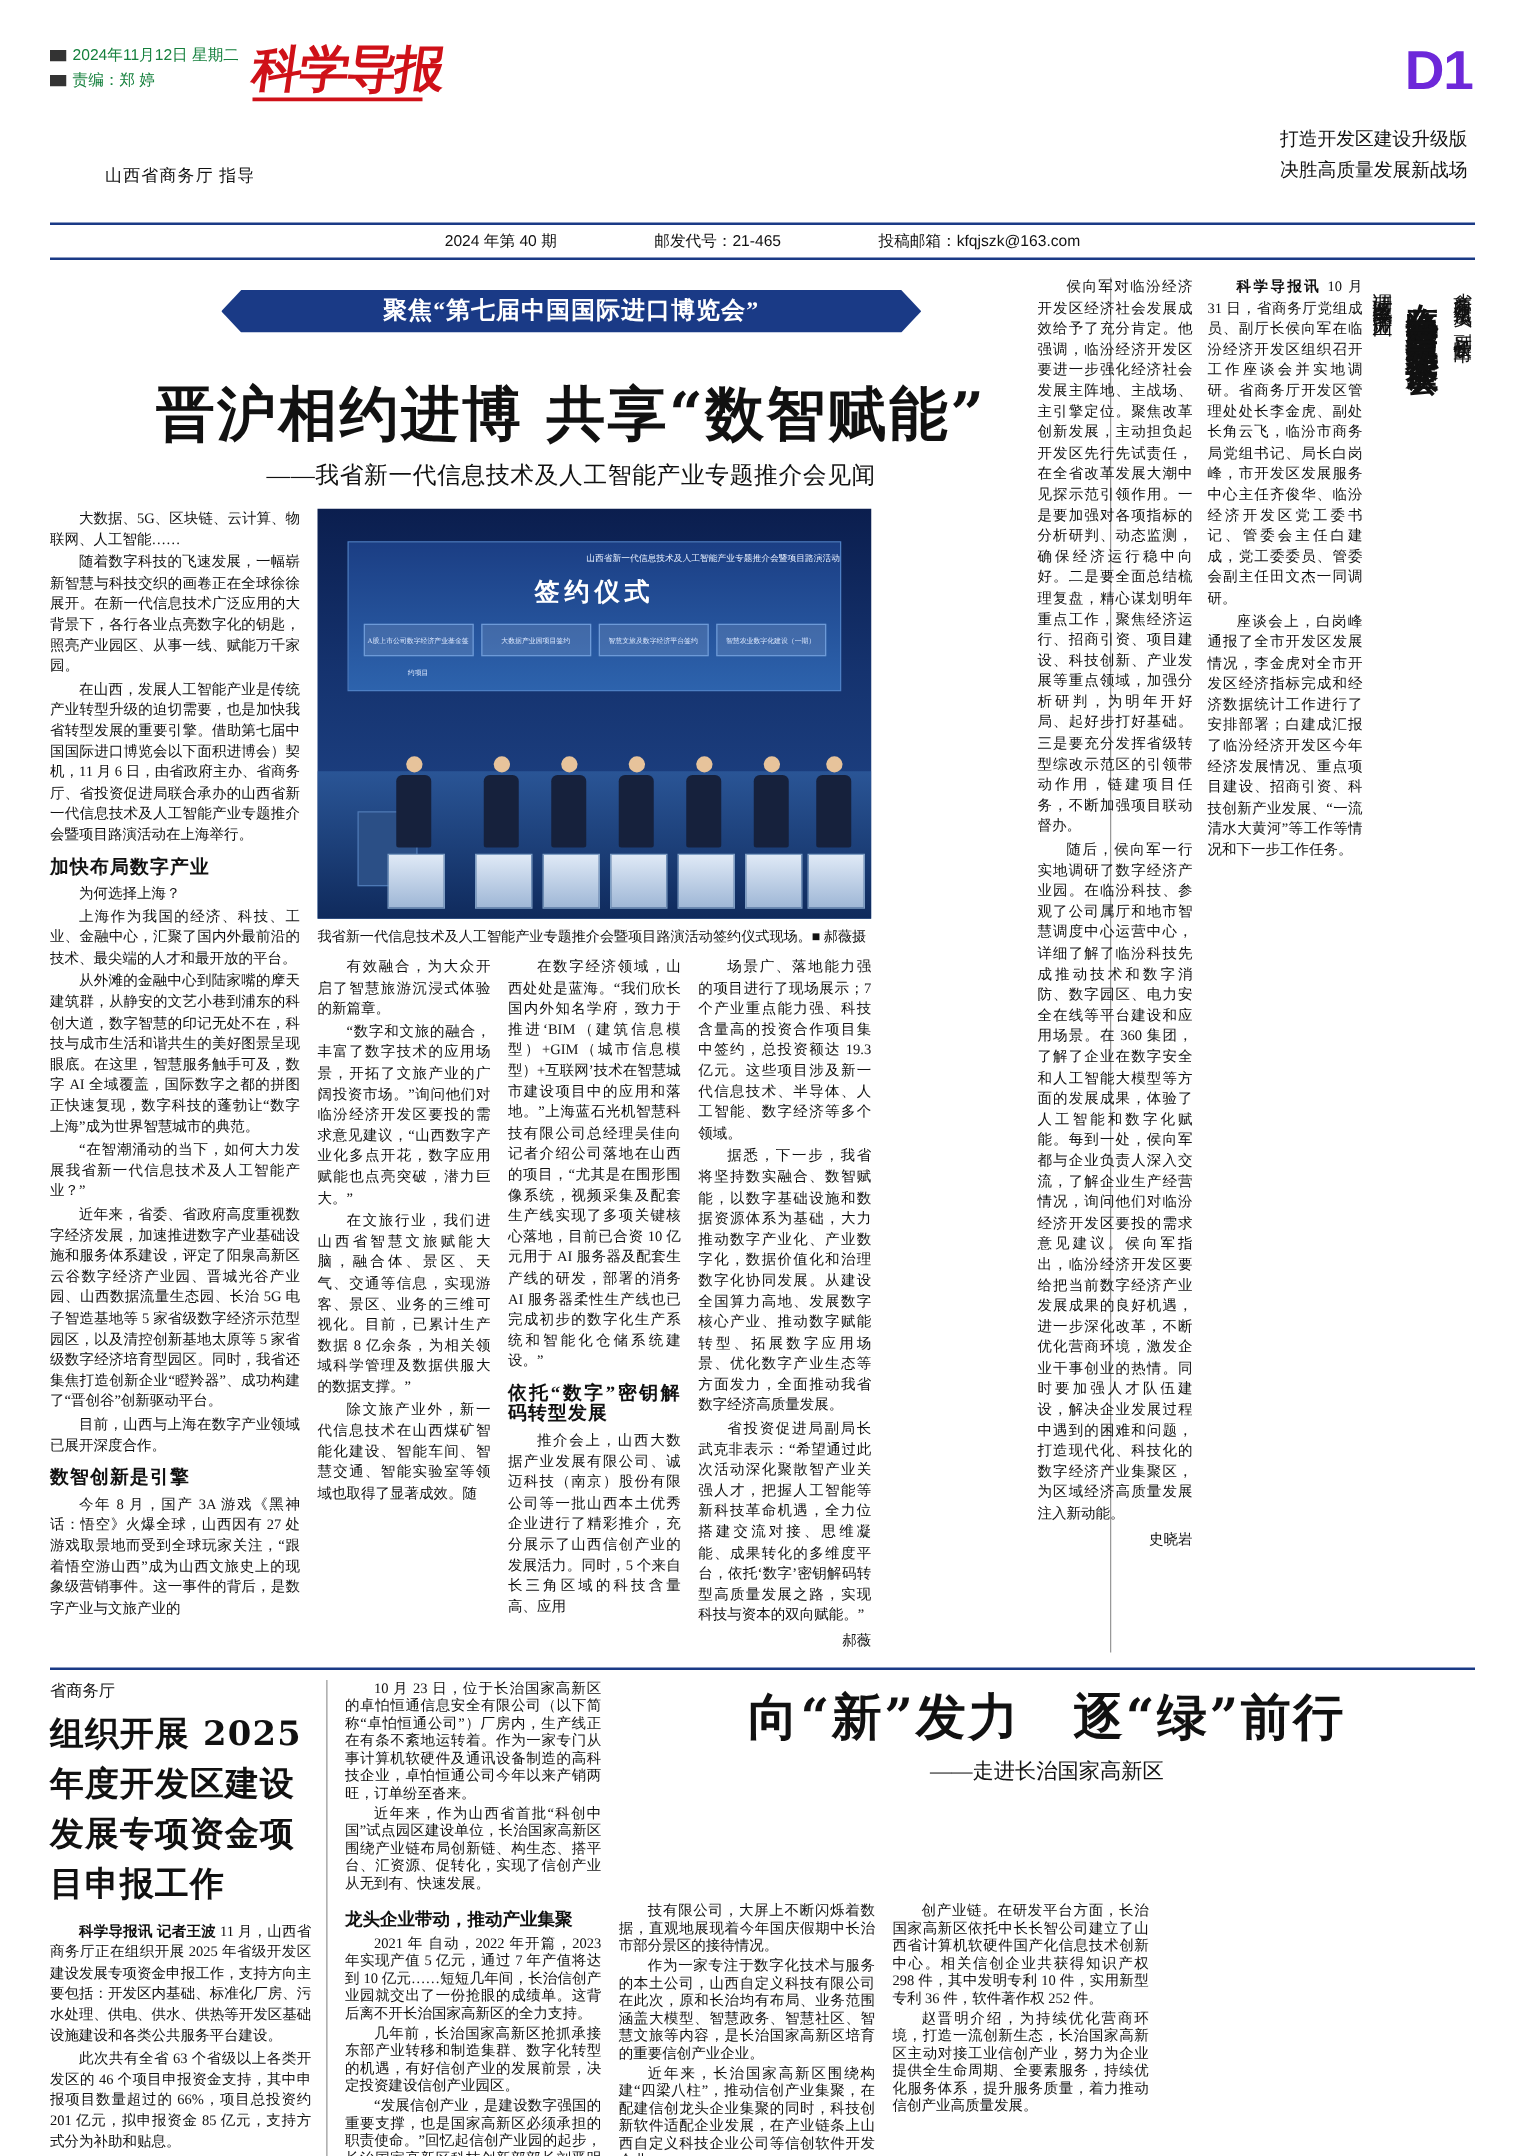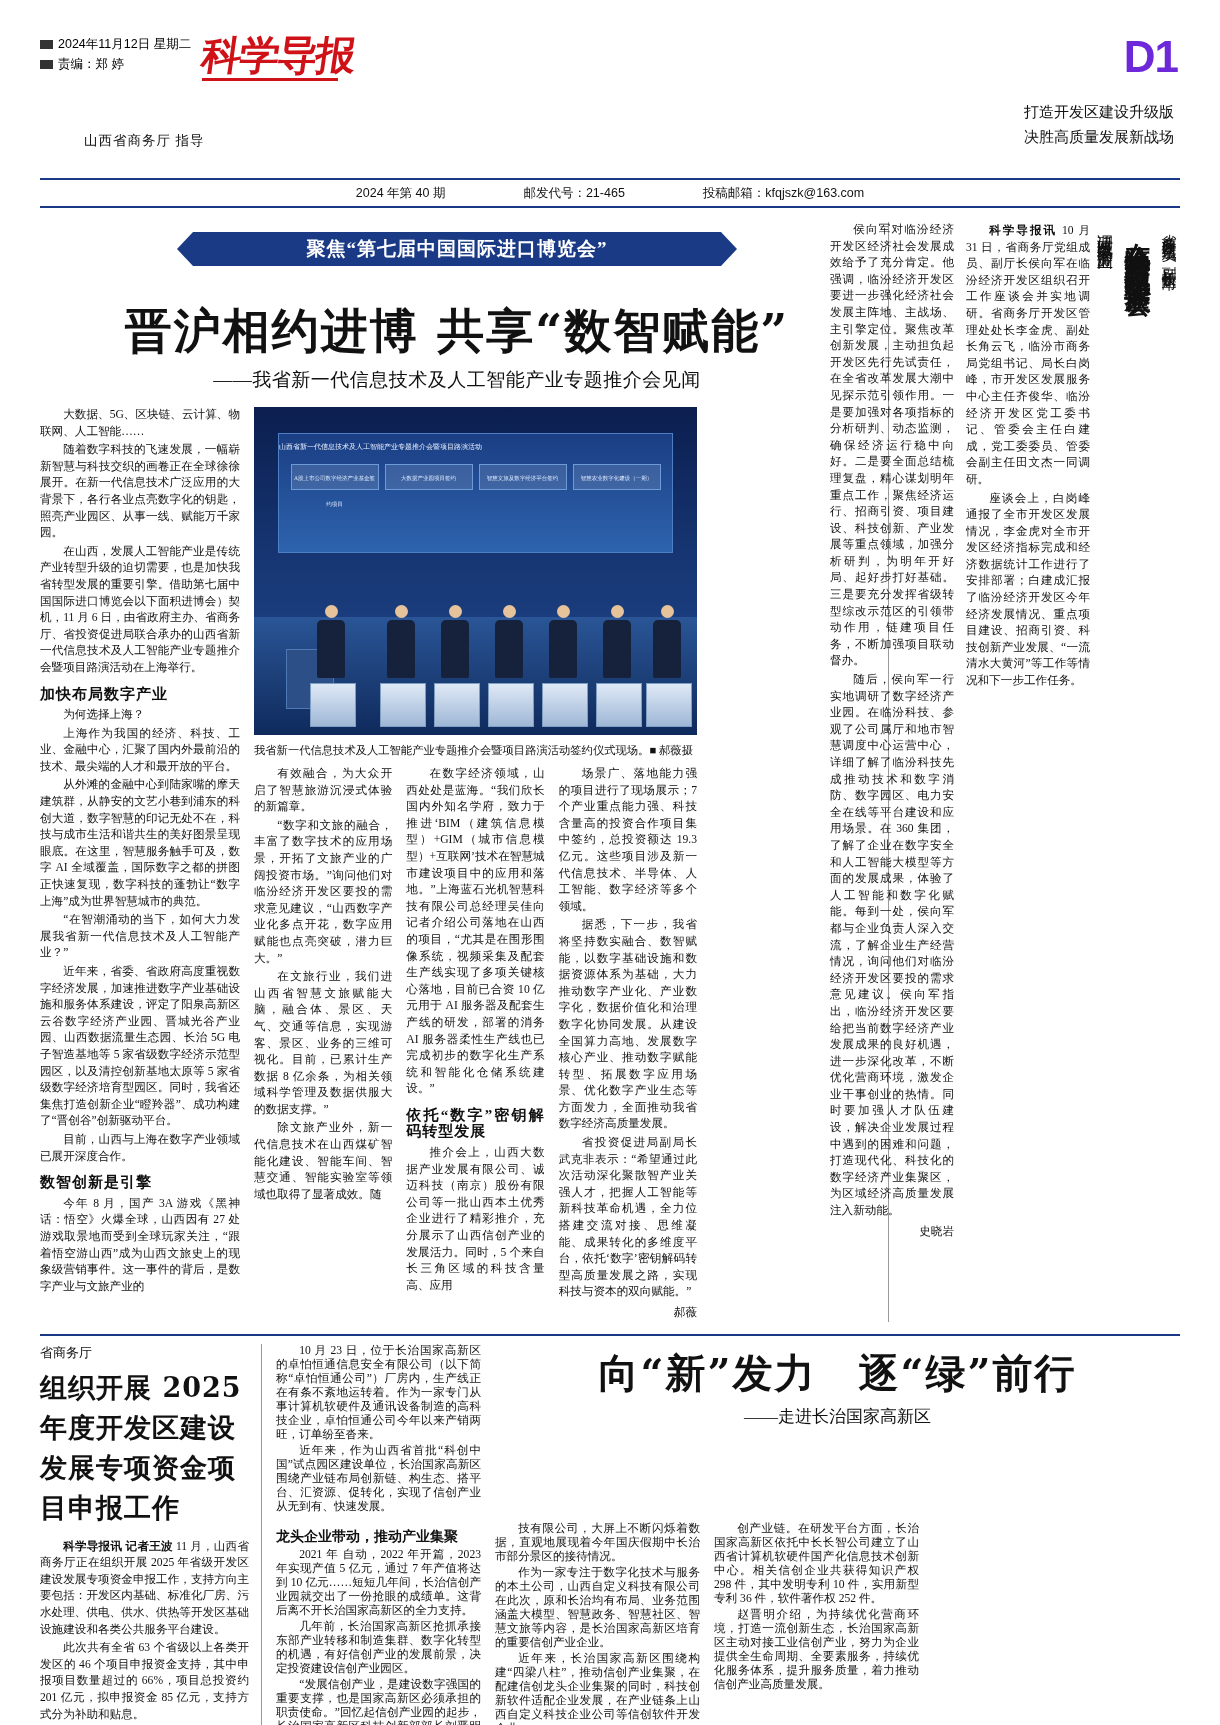--- a/index.html
+++ b/index.html
@@ -9,21 +9,21 @@
     background:#ffffff;
     font-family:"Liberation Serif", serif;
     color:#111;
     position:relative;
     overflow:hidden;
   }
   .page { width:1220px; height:1725px; position:relative; padding:0 34px; }
 
   
   .masthead { position:relative; height:172px; }
-  .mh-left { position:absolute; left:6px; top:34px; font-family:"Liberation Sans", sans-serif; font-size:12.5px; color:#000000; line-height:20px; }
+  .mh-left { position:absolute; left:6px; top:34px; font-family:"Liberation Sans", sans-serif; font-size:12.5px; color:#15803d; line-height:20px; }
   .mh-left .row { display:flex; align-items:center; gap:5px; }
   .mh-bar { display:inline-block; width:13px; height:9px; background:#333; }
   .mh-logo { position:absolute; left:168px; top:28px; font-size:40px; color:#cf1118; font-weight:bold; letter-spacing:-2px; font-family:"DejaVu Serif", serif; transform:skewX(-8deg); }
   .mh-logo-underline { position:absolute; left:168px; top:78px; width:136px; height:3px; background:#cf1118; }
   .mh-guide { position:absolute; left:50px; top:132px; font-size:13.5px; letter-spacing:1px; color:#111; }
   .mh-d1 { position:absolute; right:8px; top:32px; font-size:44px; font-weight:bold; font-family:"Liberation Sans", sans-serif; color:#6d28d9; letter-spacing:-1px; }
   .mh-title { position:absolute; left:50%; top:78px; transform:translateX(-50%); display:flex; align-items:flex-end; gap:6px; }
   .mh-title .big { font-size:62px; font-weight:bold; color:#cf1118; letter-spacing:4px; font-family:"DejaVu Serif", serif; }
   .mh-title .small { font-size:19px; color:#cf1118; line-height:21px; text-align:center; padding-bottom:6px; }
   .mh-slogan { position:absolute; right:12px; top:100px; font-size:15px; line-height:25px; color:#111; text-align:left; }
@@ -45,21 +45,21 @@
   .subheadline { text-align:center; font-size:19px; margin-bottom:14px; letter-spacing:0.5px; }
 
   .body-cols { display:flex; gap:14px; }
   .bcol { width:200px; font-size:11.6px; line-height:16.6px; text-align:justify; }
   .bcol p { margin:0 0 2px 0; text-indent:2em; }
   .bcol h4 { font-size:15px; font-weight:bold; margin:9px 0 5px 0; text-indent:0; letter-spacing:1px; }
 
   .photo-block { width:443px; }
   .photo { width:443px; height:328px; background:linear-gradient(180deg,#0b1e4e 0%, #15336f 40%, #1c3f80 70%, #24508f 100%); position:relative; overflow:hidden; }
   .photo .screen { position:absolute; left:24px; top:26px; right:24px; height:120px; background:linear-gradient(180deg,#1b3e84,#2d63ad); border:1px solid #4d7fc4; }
-  .photo .screen .t1 { color:#e9f1ff; font-size:7px; text-align:left; margin-top:8px; }
+  .photo .screen .t1 { color:#e9f1ff; font-size:7px; text-align:right; margin-top:8px;padding-left:38px; }
   .photo .screen .t2 { color:#ffffff; font-size:20px; text-align:center; margin-top:8px; letter-spacing:4px; font-weight:bold; }
   .photo .screen .boxes { display:flex; gap:6px; justify-content:center; margin-top:12px; }
   .photo .screen .boxes div { width:88px; height:26px; background:rgba(255,255,255,.13); border:1px solid #6d9ad8; color:#dbe8ff; font-size:5.5px; text-align:center; line-height:26px; }
   .photo .stage { position:absolute; left:0; right:0; bottom:0; height:118px; background:linear-gradient(180deg,#2a5596,#0f2a5c); }
   .photo .person { position:absolute; bottom:34px; width:30px; height:96px; }
   .photo .person .head { width:13px; height:13px; border-radius:50%; background:#e7c39b; margin:0 auto; }
   .photo .person .body { width:28px; height:58px; background:#16213c; margin:2px auto 0 auto; border-radius:5px 5px 2px 2px; }
   .photo .podium { position:absolute; bottom:8px; width:46px; height:44px; background:linear-gradient(180deg,#dfe9f6,#9fb7d6); border:1px solid #7e9ec4; }
   .photo .lectern { position:absolute; left:32px; bottom:26px; width:48px; height:60px; background:#2b4f86; border:1px solid #4e79b5; }
   .caption { font-size:11.3px; margin-top:7px; line-height:16px; }
@@ -153,20 +153,21 @@
           <p>目前，山西与上海在数字产业领域已展开深度合作。</p>
           <p></p>
           <h4>数智创新是引擎</h4>
           <p>今年 8 月，国产 3A 游戏《黑神话：悟空》火爆全球，山西因有 27 处游戏取景地而受到全球玩家关注，“跟着悟空游山西”成为山西文旅史上的现象级营销事件。这一事件的背后，是数字产业与文旅产业的</p>
         </div>
 
         <div class="photo-block">
           <div class="photo">
             <div class="screen">
               <div class="t1">山西省新一代信息技术及人工智能产业专题推介会暨项目路演活动</div>
+              <div class="t2">签约仪式</div>
               <div class="boxes">
                 <div>A股上市公司数字经济产业基金签约项目</div>
                 <div>大数据产业园项目签约</div>
                 <div>智慧文旅及数字经济平台签约</div>
                 <div>智慧农业数字化建设（一期）</div>
               </div>
             </div>
             <div class="stage"></div>
             <div class="lectern"></div>
             <div class="person" style="left:62px;">

